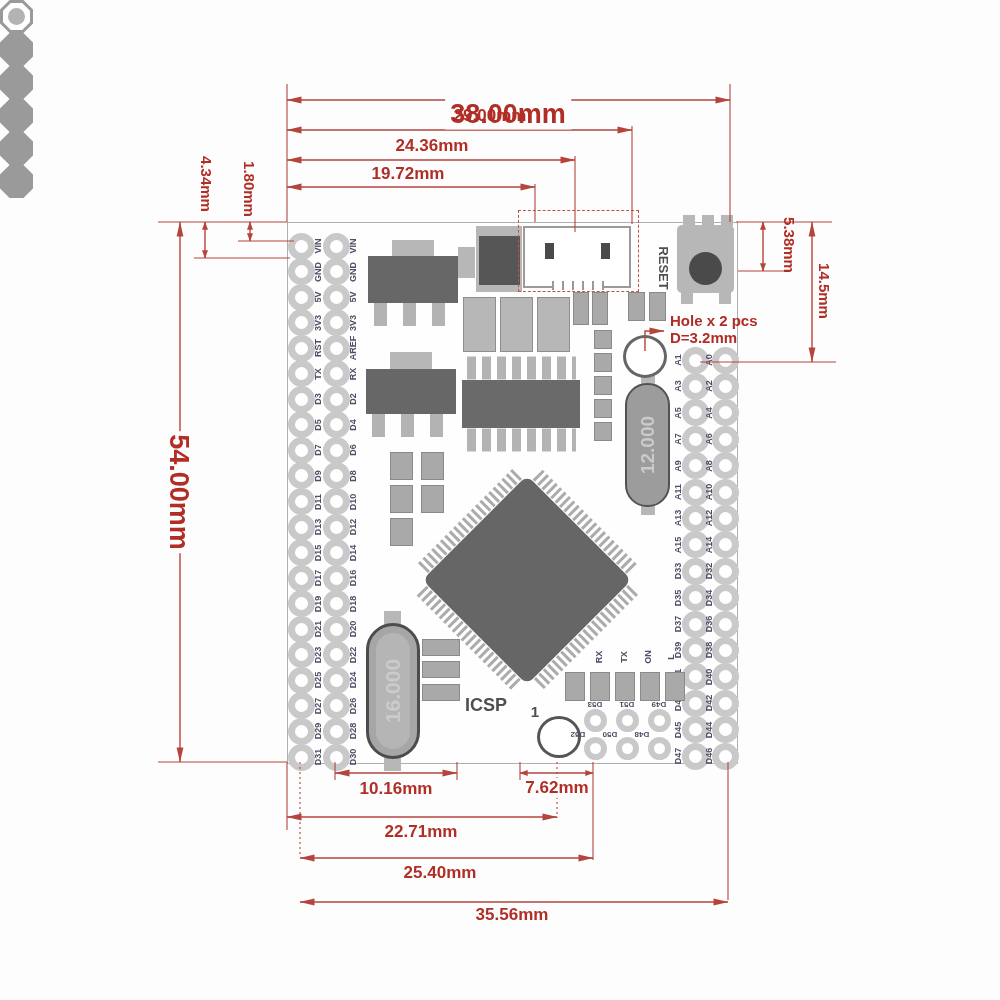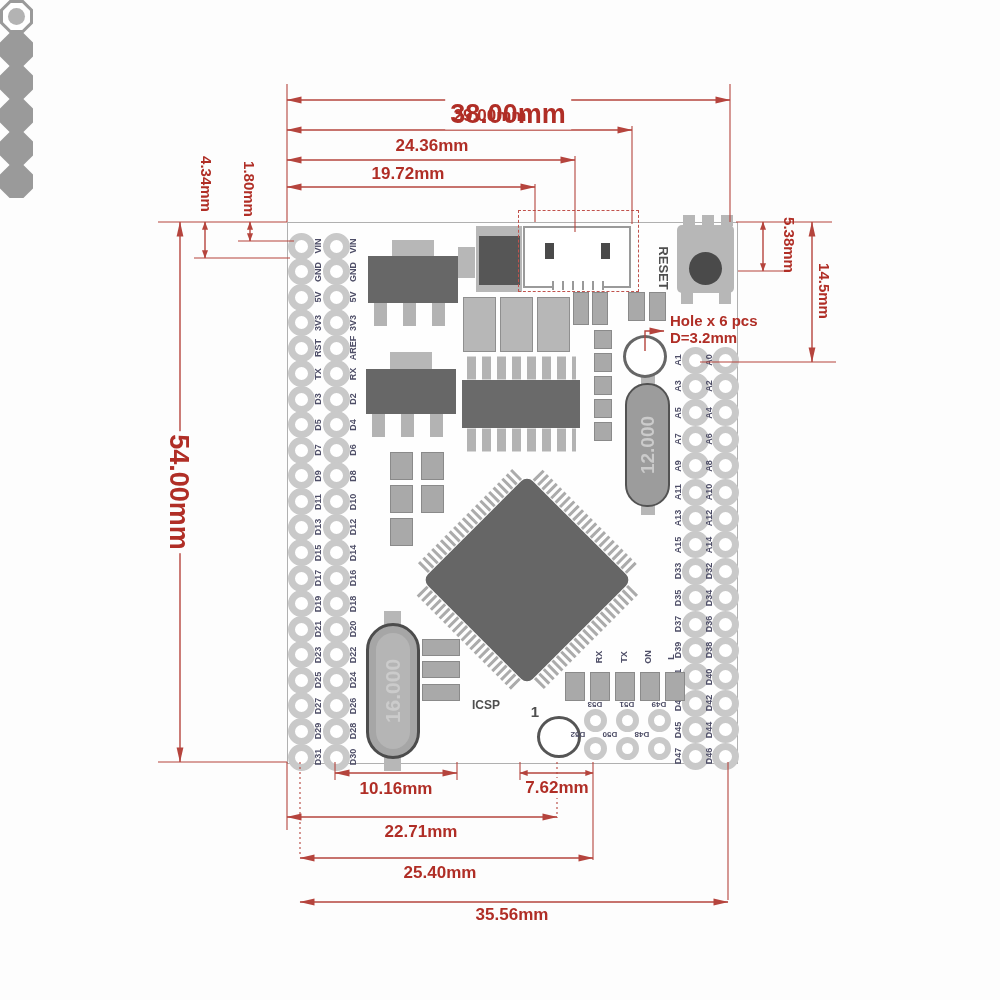--- a/index.html
+++ b/index.html
@@ -95,21 +95,21 @@
 
   <div class="c-light" style="left:683px;top:215px;width:12px;height:11px"></div>
   <div class="c-light" style="left:702px;top:215px;width:12px;height:11px"></div>
   <div class="c-light" style="left:721px;top:215px;width:12px;height:11px"></div>
   <div class="c-light" style="left:677px;top:225px;width:57px;height:68px;border-radius:5px"></div>
   <div class="abs" style="left:689px;top:252px;width:33px;height:33px;background:#4a4a4a;border-radius:50%"></div>
   <div class="c-light" style="left:681px;top:292px;width:12px;height:12px"></div>
   <div class="c-light" style="left:719px;top:292px;width:12px;height:12px"></div>
   <div class="silk" style="left:663px;top:268px;font-size:13px;transform:translate(-50%,-50%) rotate(90deg)">RESET</div>
 
-  <div class="silk" style="left:486px;top:705px;font-size:12px;transform:translate(-50%,-50%)">ICSP</div>
+  <div class="silk" style="left:486px;top:705px;font-size:18px;transform:translate(-50%,-50%)">ICSP</div>
   <div class="silk" style="left:535px;top:711px;font-size:15px;transform:translate(-50%,-50%)">1</div>
 
   <div class="abs" id="board-layer" style="left:0;top:0;width:1000px;height:1000px">
       <div class="pad" style="left: 287.5px; top: 232.5px;"></div>
       <div class="plabel" style="left: 318px; top: 246px;">VIN</div>
       <div class="pad" style="left: 322.5px; top: 232.5px;"></div>
       <div class="plabel" style="left: 353px; top: 246px;">VIN</div>
       <div class="pad" style="left: 287.5px; top: 258.05px;"></div>
       <div class="plabel" style="left: 318px; top: 271.55px;">GND</div>
       <div class="pad" style="left: 322.5px; top: 258.05px;"></div>
@@ -370,17 +370,17 @@
   <div class="dim sm v" style="left:249px;top:189px">1.80mm</div>
   <div class="dim sm v" style="left:789px;top:245px">5.38mm</div>
   <div class="dim sm v" style="left:824px;top:291px">14.5mm</div>
   <div class="dim" style="left:396px;top:789px">10.16mm</div>
   <div class="dim bgw" style="left:557px;top:788px">7.62mm</div>
   <div class="dim" style="left:421px;top:832px">22.71mm</div>
   <div class="dim" style="left:440px;top:873px">25.40mm</div>
   <div class="dim" style="left:512px;top:915px">35.56mm</div>
 
   <div class="abs" style="left:670px;top:313px;color:#b02e26;font-weight:bold;font-size:15px;line-height:1.12;z-index:6">
-    <div>Hole x 6 pcs</div>
+    <div>Hole x 2 pcs</div>
     <div>D=3.2mm</div>
   </div>
 
 </div>
 
 </body></html>

